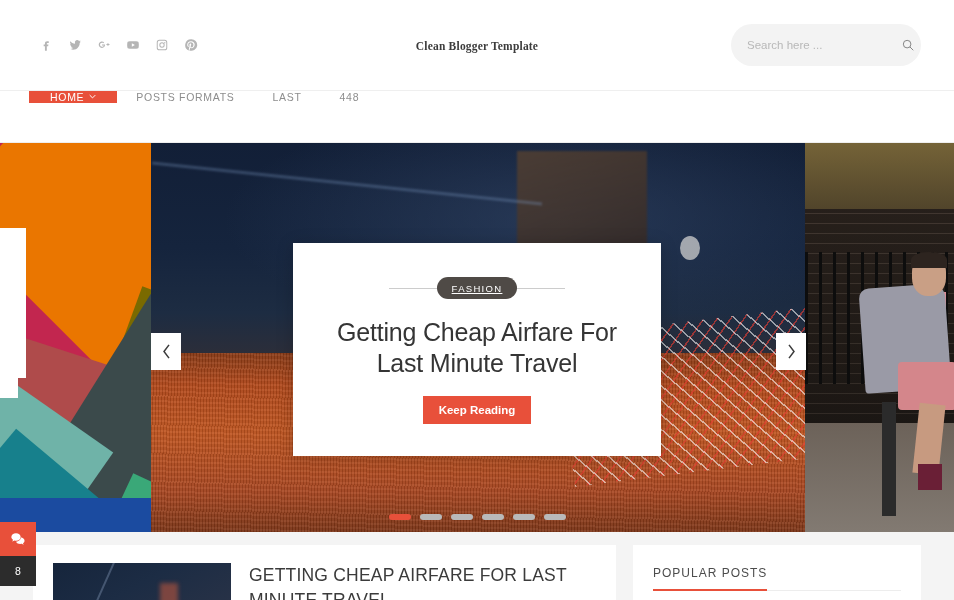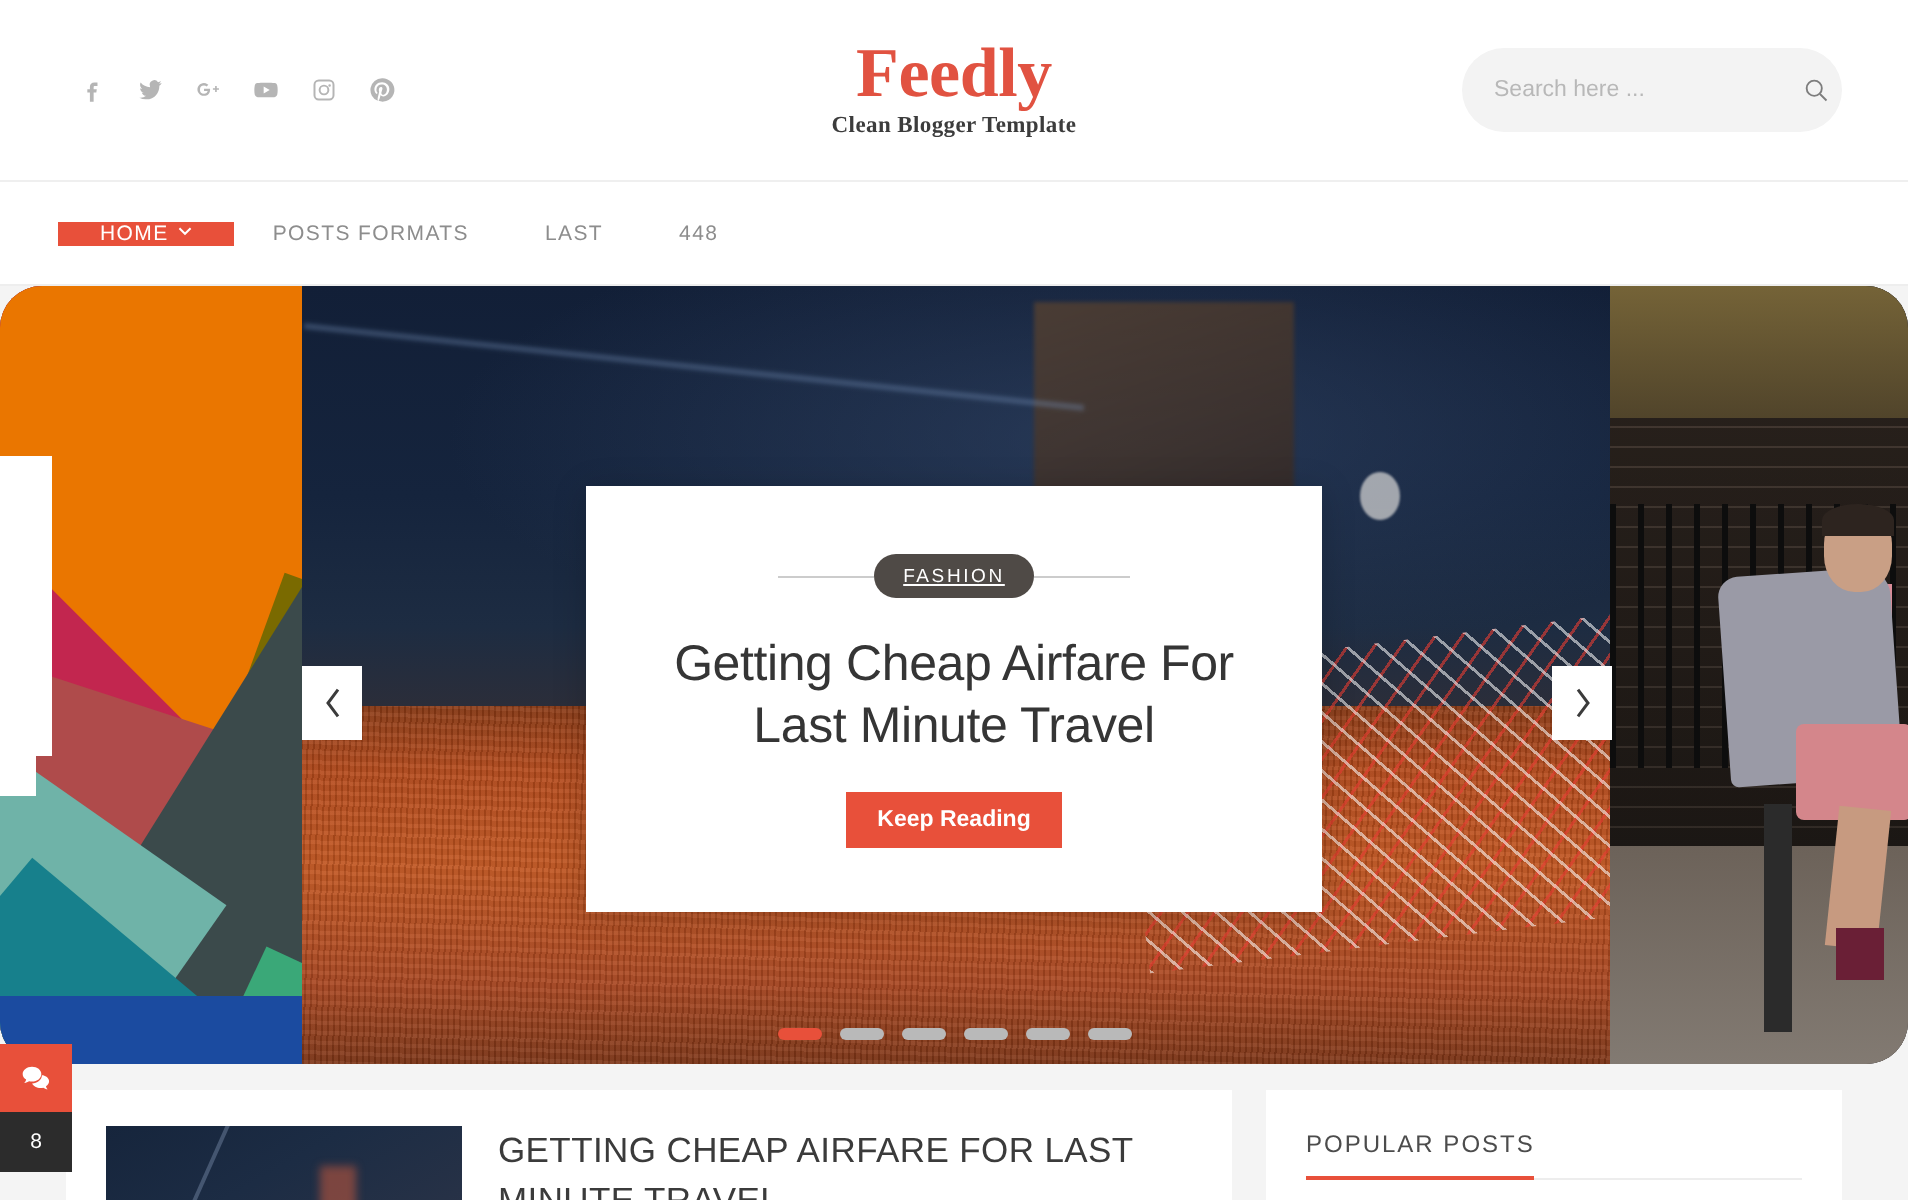--- a/index.html
+++ b/index.html
@@ -91,21 +91,21 @@
   }
   .search-btn svg { width: 14px; height: 14px; stroke: #7d7d7d; fill: none; stroke-width: 1.6; }
 
   
   .navbar {
     height: 53px;
     background: #ffffff;
     border-top: 1px solid #efefef;
     border-bottom: 1px solid #eeeeee;
     display: flex;
-    align-items: center;
+    align-items: flex-start;
     padding-left: 29px;
     position: relative;
     z-index: 5;
   }
   .nav-item {
     display: flex;
     align-items: center;
     gap: 5px;
     padding: 0 19px;
     font-size: 10.5px;
@@ -122,21 +122,20 @@
   }
   .chev { display: inline-block; width: 7px; height: 7px; position: relative; top:-1px; }
   .chev svg { width: 7px; height: 7px; display:block; }
 
   
   .slider {
     position: relative;
     height: 389px;
     overflow: hidden;
     background: #10203a;
-    border-radius: 21px;
   }
   .slide-track { display: flex; height: 100%; }
 
   .slide-side-left {
     width: 151px;
     flex: 0 0 151px;
     position: relative;
     overflow: hidden;
     background: #d9762a;
   }
@@ -391,21 +390,20 @@
       </a>
       <a href="#" class="s-ico">
         <svg viewBox="0 0 24 24">
             <path d="M12 2a10 10 0 0 0-3.6 19.3c-.1-.8-.2-2 0-2.9l1.2-5s-.3-.6-.3-1.5c0-1.4.8-2.5 1.8-2.5.9 0 1.3.6 1.3 1.4 0 .9-.6 2.2-.9 3.4-.2 1 .5 1.9 1.5 1.9 1.8 0 3.2-1.9 3.2-4.7 0-2.4-1.8-4.2-4.3-4.2a4.5 4.5 0 0 0-4.7 4.5c0 .9.3 1.8.8 2.3.1.1.1.2.1.3l-.3 1c0 .2-.1.2-.3.1-1.2-.6-2-2.4-2-3.9 0-3.2 2.3-6.1 6.6-6.1 3.5 0 6.2 2.5 6.2 5.8 0 3.5-2.2 6.3-5.2 6.3-1 0-2-.5-2.3-1.2l-.6 2.4c-.2.9-.8 2-1.2 2.6A10 10 0 1 0 12 2z"></path>
           </svg>
       </a>
     </div>
 
     <div class="brand">
       <a href="#" class="brand-inner">
-        <div class="brand-title">Feedly</div>
         <div class="brand-sub">Clean Blogger Template</div>
       </a>
     </div>
 
     <div class="search-wrap">
       <input class="search-input" type="text" placeholder="Search here ..." style="">
       <button class="search-btn">
         <svg viewBox="0 0 24 24">
             <circle cx="10.5" cy="10.5" r="6.5"></circle>
             <line x1="15.4" y1="15.4" x2="21" y2="21"></line>

